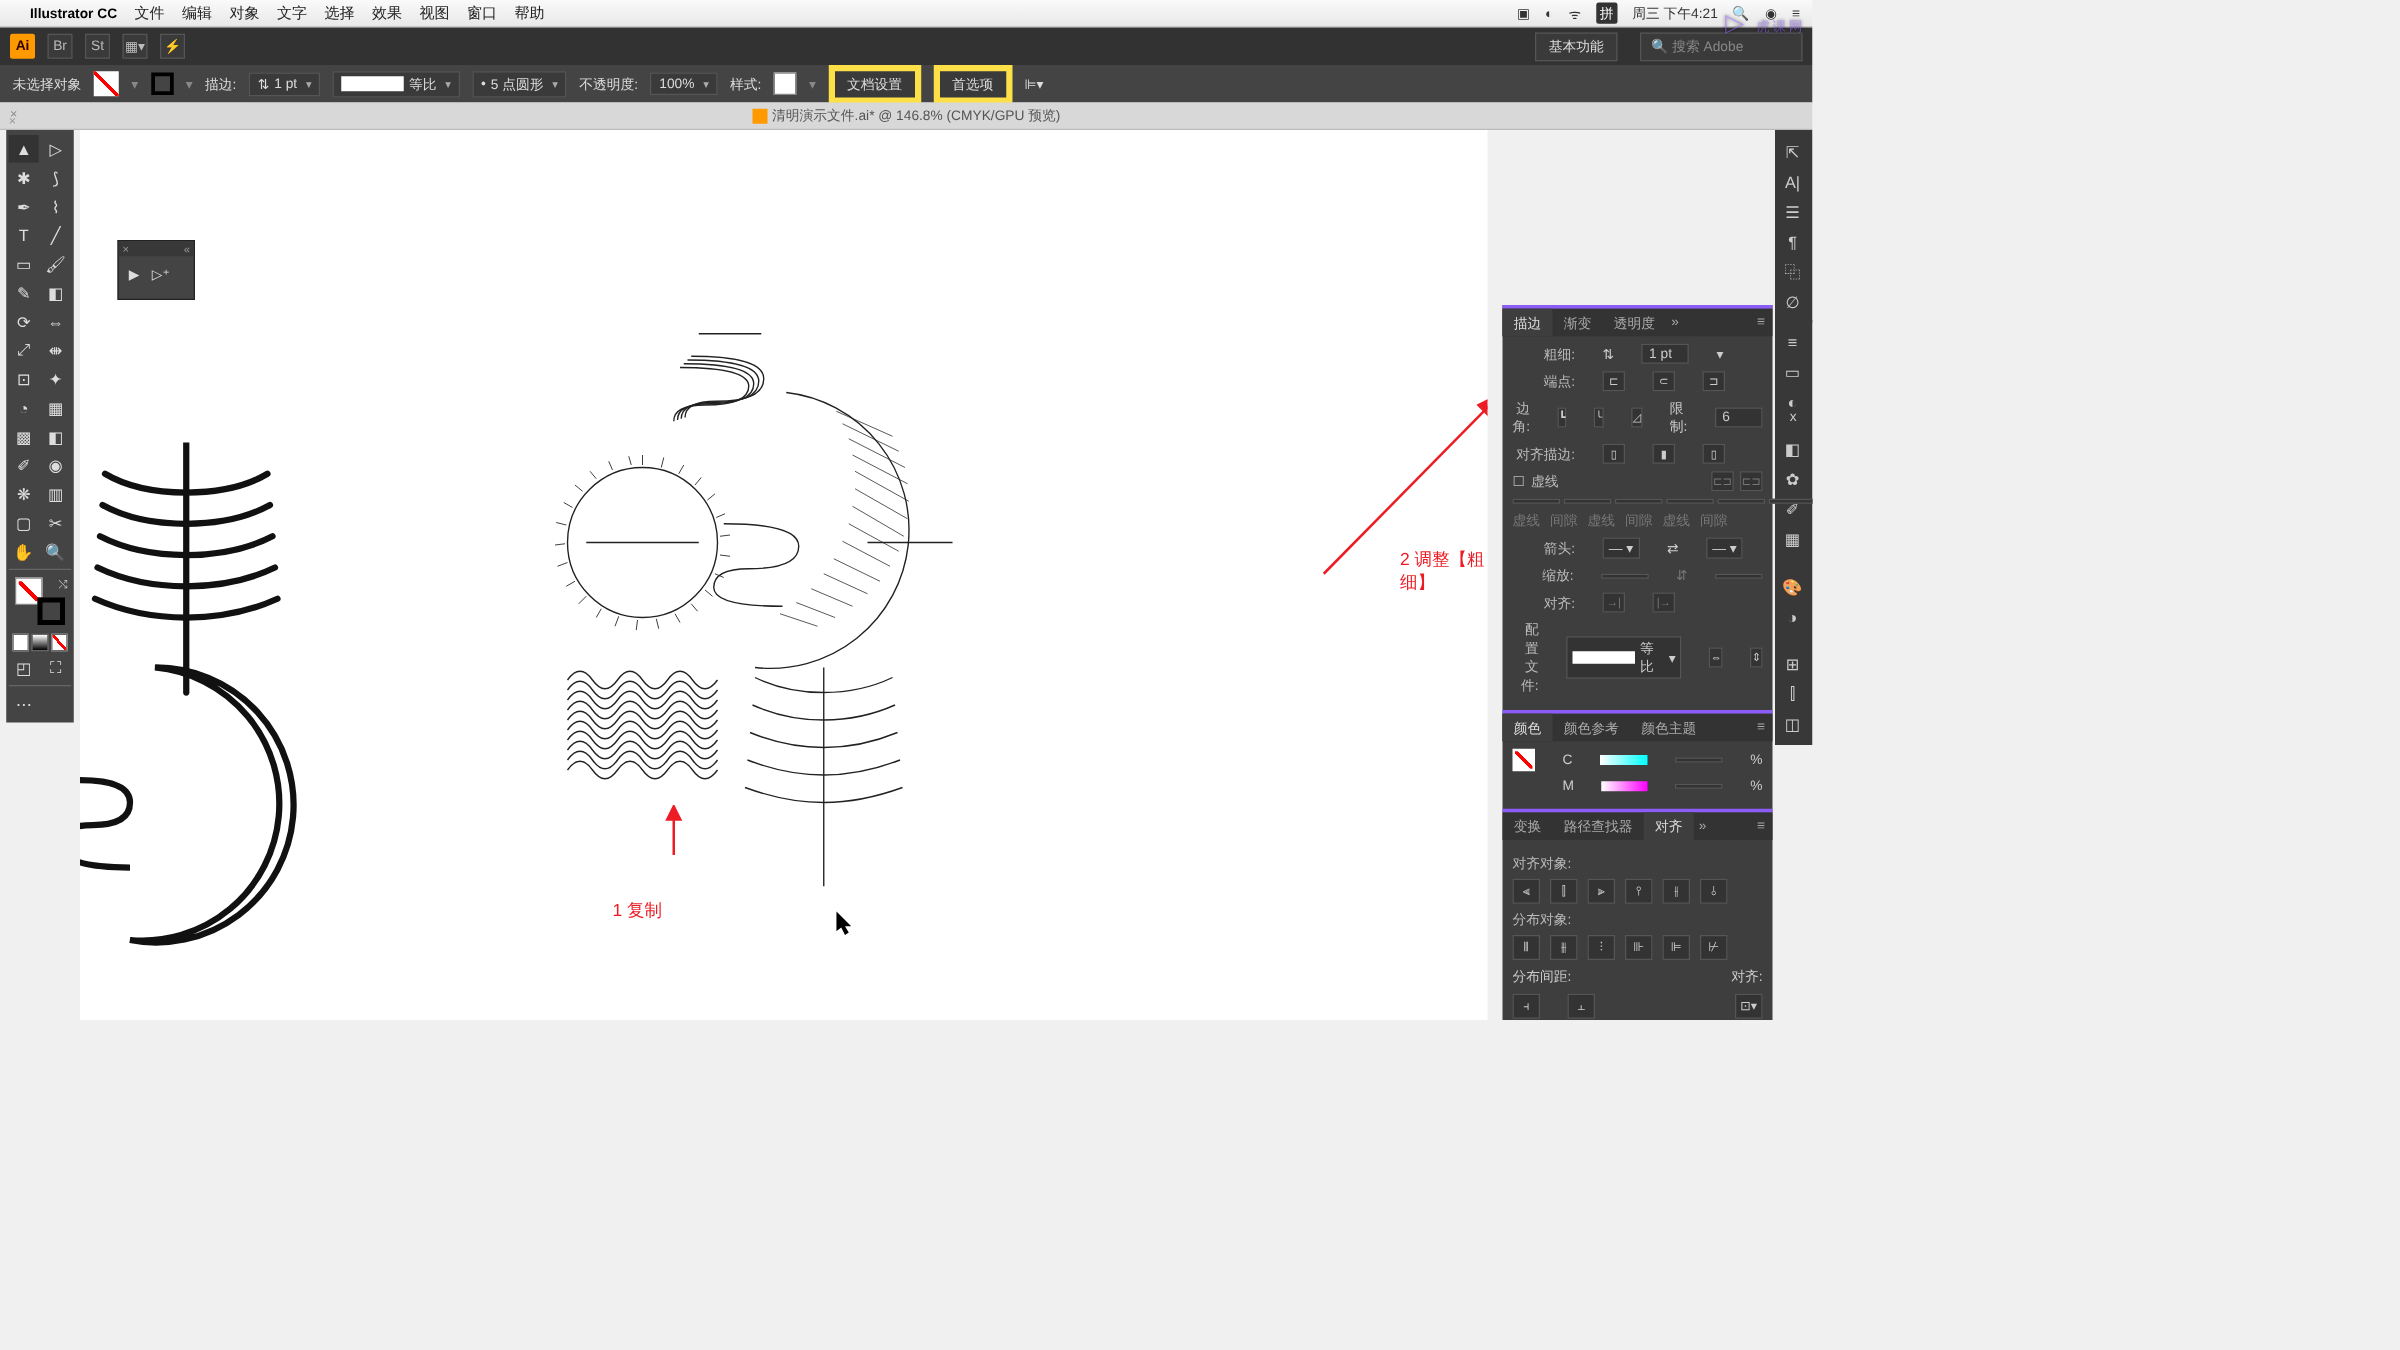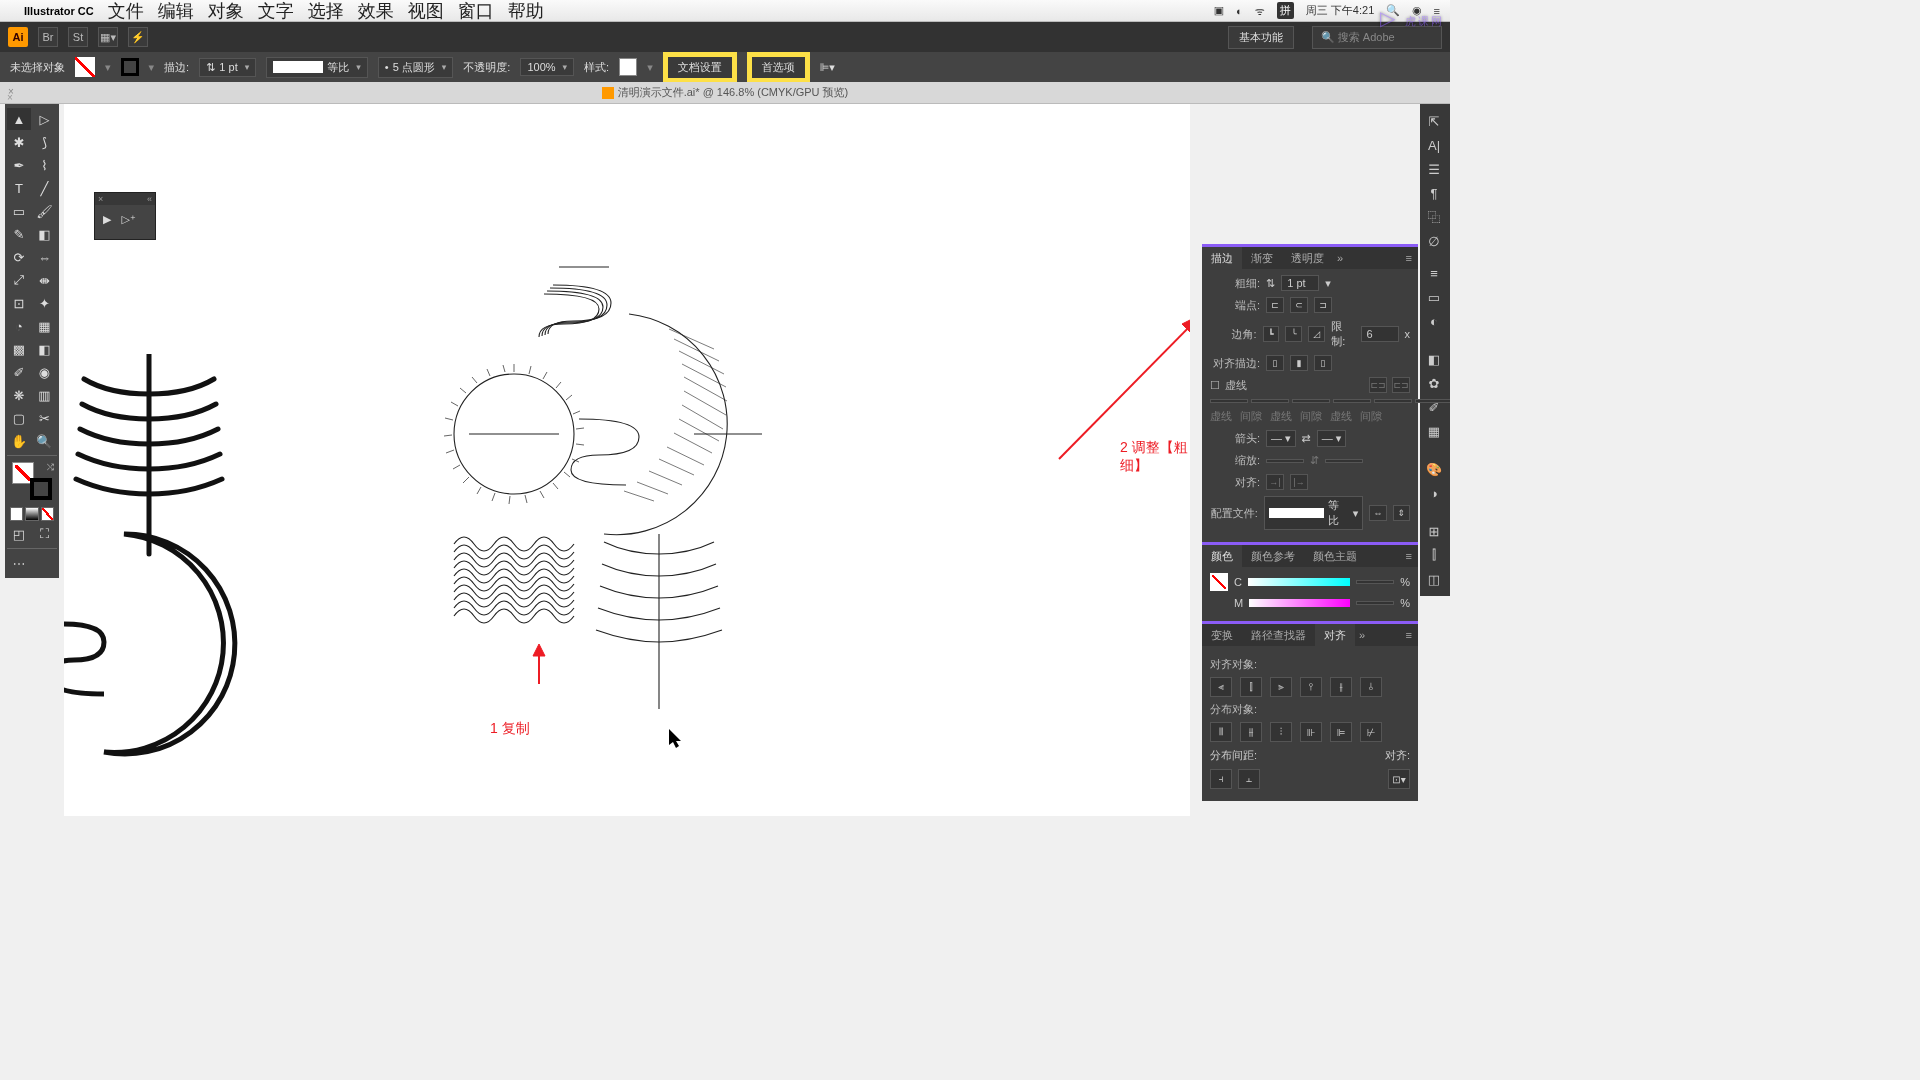--- a/index.html
+++ b/index.html
@@ -1,20 +1,20 @@
 <!DOCTYPE html>
 <html><head>
 <meta charset="utf-8">
 <style>
 *{box-sizing:border-box;margin:0;padding:0;font-family:-apple-system,BlinkMacSystemFont,"Helvetica Neue",sans-serif;font-size:11px;user-select:none}
 body{width:1450px;height:816px;background:#f0f0f0;overflow:hidden;position:relative}
 .menubar{height:22px;background:linear-gradient(#fafafa,#e8e8e8);display:flex;align-items:center;padding:0 10px;gap:14px;border-bottom:1px solid #bbb}
 .menubar .apple{font-size:14px}
 .menubar .app-name{font-weight:bold}
-.menubar .menu-item{font-size:18px;color:#222}
+.menubar .menu-item{font-size:12px;color:#222}
 .menubar .right{margin-left:auto;display:flex;align-items:center;gap:12px;font-size:11px;color:#333}
 .menubar .right span{display:inline-flex;align-items:center}
 .app-top{height:30px;background:#323232;display:flex;align-items:center;padding:12px 8px;gap:10px}
 .ai-logo{width:20px;height:20px;background:#f90;color:#330000;display:flex;align-items:center;justify-content:center;font-weight:bold;border-radius:2px}
 .app-top .sq{width:20px;height:20px;background:#3a3a3a;border:1px solid #555;display:flex;align-items:center;justify-content:center;color:#bbb}
 .app-top .right{margin-left:auto;display:flex;align-items:center;gap:18px;color:#ddd}
 .app-top .arrange{background:#3a3a3a;border:1px solid #555;padding:3px 10px;color:#ddd}
 .app-top .search{background:#3a3a3a;border:1px solid #555;padding:3px 8px;color:#888;width:130px}
 .control-bar{height:30px;background:#444;display:flex;align-items:center;padding:0 10px;gap:10px;color:#ddd;font-size:11px}
 .control-bar .swatch{width:20px;height:20px;background:#fff;position:relative}
@@ -56,21 +56,21 @@
 .right-dock .ico{width:22px;height:22px;display:flex;align-items:center;justify-content:center;color:#ccc;font-size:13px}
 .right-dock .gap{height:12px}
 .panel-stack{position:absolute;right:32px;top:244px;width:216px;background:#3e3e3e;color:#ccc;font-size:10px}
 .panel{border-top:3px solid #8b5cf6}
 .panel .tabs{display:flex;background:#333;height:22px;align-items:center;position:relative}
 .panel .tabs .tab{padding:0 9px;color:#aaa;height:100%;display:flex;align-items:center}
 .panel .tabs .tab.active{background:#3e3e3e;color:#ddd}
 .panel .tabs .menu{margin-left:auto;padding:0 6px;color:#aaa}
 .panel .tabs .collapse{padding:0 4px;color:#aaa}
 .panel .body{padding:6px 8px}
-.panel .row{display:flex;align-items:center;gap:6px;margin-bottom:6px}
+.panel .row{display:flex;align-items:center;gap:22px;margin-bottom:6px}
 .panel .row .lbl{width:50px;text-align:right;color:#bbb}
 .panel .row .val{background:#333;border:1px solid #555;padding:1px 5px;min-width:38px}
 .panel .icon-btn{width:18px;height:16px;background:#333;border:1px solid #555;display:inline-flex;align-items:center;justify-content:center;font-size:9px}
 .panel .checkbox{display:flex;align-items:center;gap:5px;color:#bbb}
 .panel .dim{color:#777}
 .panel .profile-line{width:58px;height:10px;background:#fff;display:inline-block}
 .panel .stroke-select{display:flex;align-items:center;background:#333;border:1px solid #555;padding:1px 4px;gap:4px}
 .panel .align-grid{display:flex;gap:8px;flex-wrap:wrap}
 .panel .align-ico{width:22px;height:20px;background:#333;border:1px solid #555;display:flex;align-items:center;justify-content:center;font-size:10px}
 .panel .hdr-small{color:#bbb;margin:5px 0}

